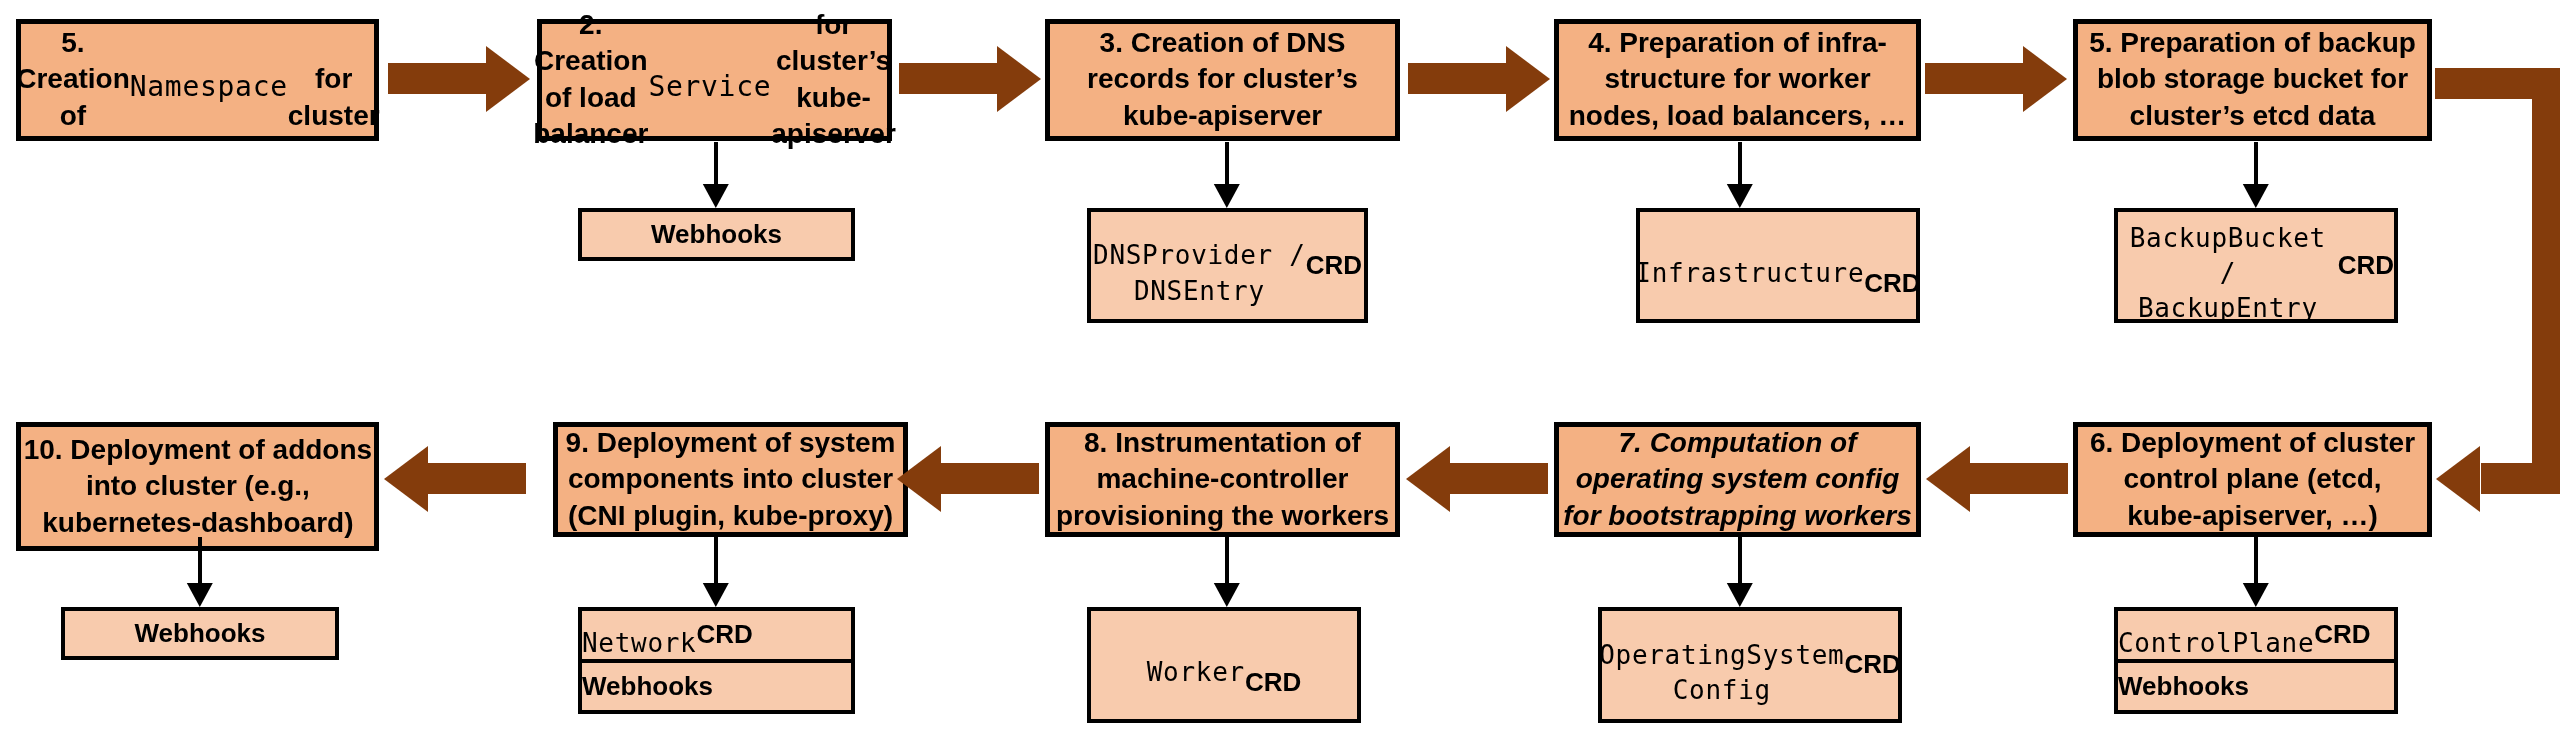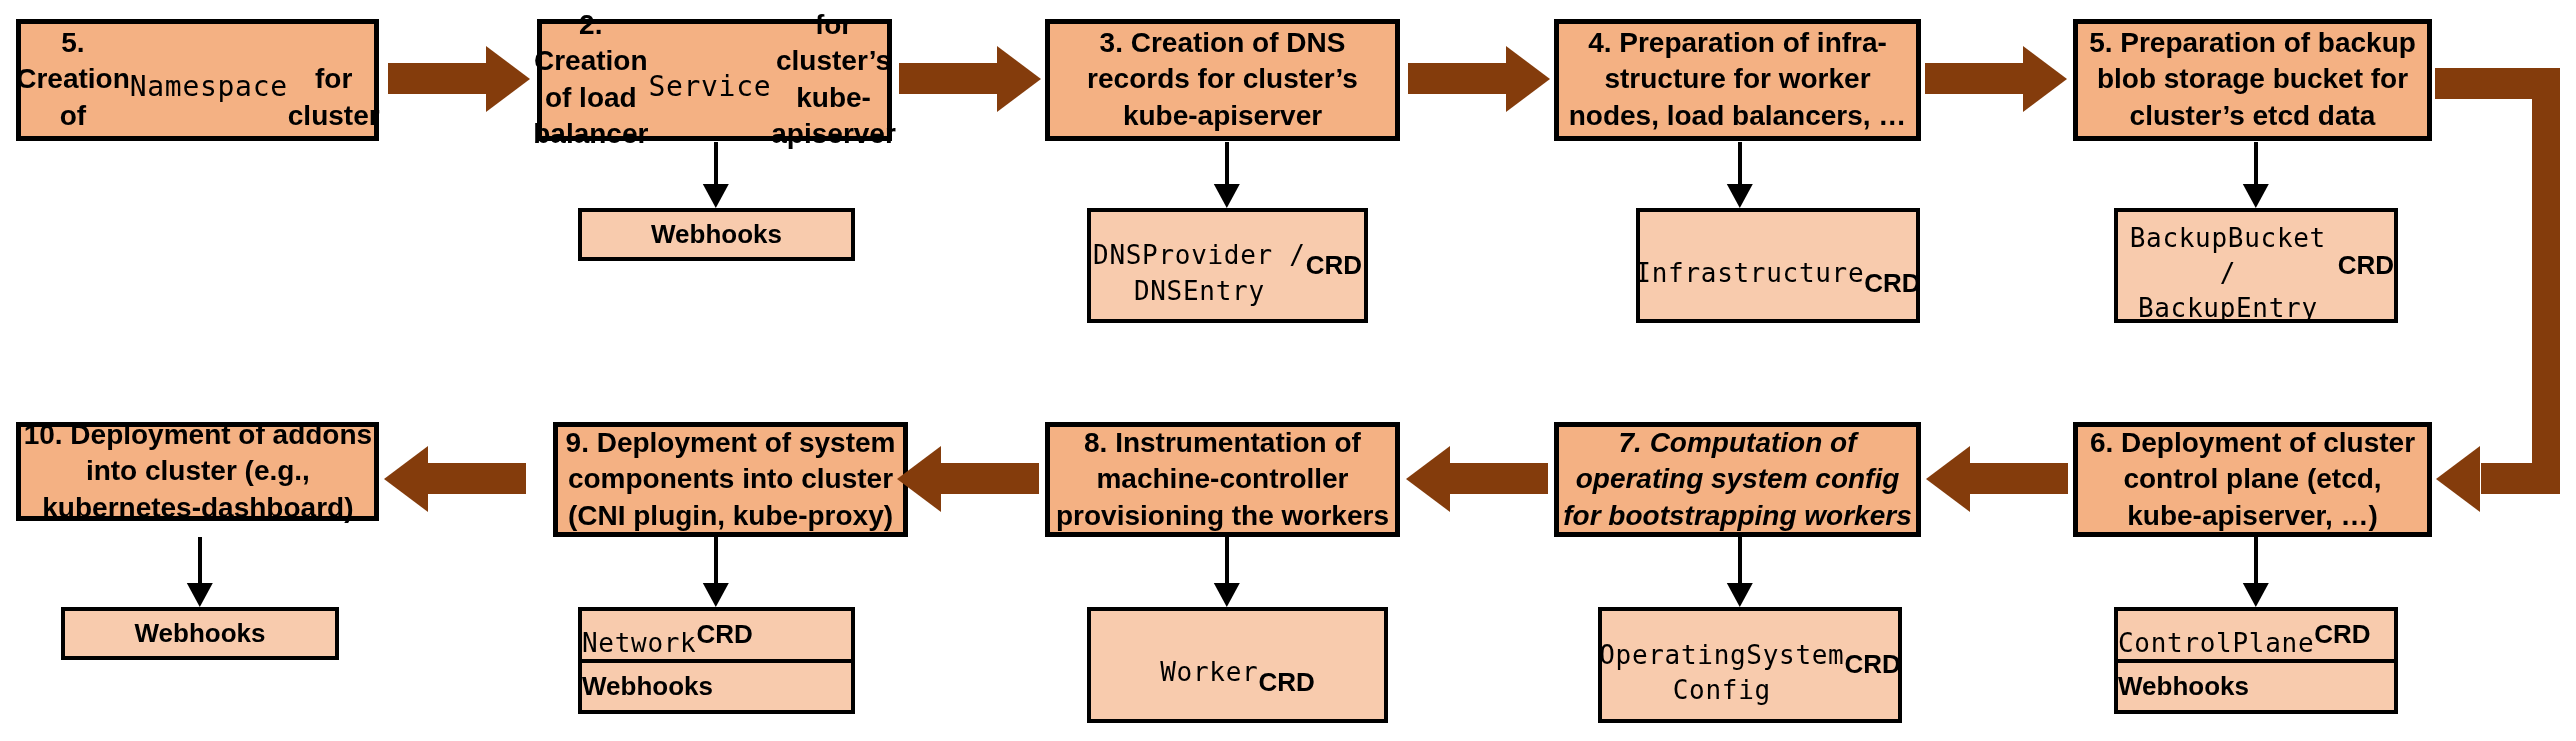--- a/index.html
+++ b/index.html
@@ -105,21 +105,21 @@
   <div class="sub" style="left:2114px;top:208px;width:284px;height:115px;"><span class="p-code">BackupBucket /
 BackupEntry </span><span class="p-text">CRD</span></div>
 
   <div>
     <div class="ebar" style="left:2435px;top:68px;width:125px;height:31px;"></div>
     <div class="ebar" style="left:2532px;top:68px;width:28px;height:426px;"></div>
     <div class="ebar" style="left:2481px;top:463px;width:79px;height:31px;"></div>
     <div class="ehead" style="left:2436px;top:446px;"></div>
   </div>
 
-  <div class="box" style="left:16.4px;top:422px;width:363px;height:99px;"><span class="p-text">10. Deployment of addons
+  <div class="box" style="left:16.4px;top:422px;width:363px;height:129px;"><span class="p-text">10. Deployment of addons
 into cluster (e.g.,
 kubernetes-dashboard)</span></div>
   <div class="barrow left" style="left:384px;top:446px;">
     <div class="body"></div>
       <div class="head"></div>
     </div>
 
   <div class="box" style="left:537px;top:422px;width:355px;height:115px;margin-left:16px;"><span class="p-text">9. Deployment of system
 components into cluster
 (CNI plugin, kube-proxy)</span></div>
@@ -169,21 +169,21 @@
       <div class="head"></div>
     </div>
 
   <div class="sub" style="left:61px;top:607px;width:278px;height:53px;"><span class="p-text">Webhooks</span></div>
 
   <div class="stack" style="left:578px;top:607px;width:277px;height:107px;">
     <div class="cell"><span class="p-code">Network </span><span class="p-text">CRD</span></div>
     <div class="cell"><span class="p-text">Webhooks</span></div>
   </div>
 
-  <div class="sub" style="left:1087px;top:607px;width:301px;height:116px;"><span class="p-code">Worker</span><span class="p-text">
+  <div class="sub" style="left:1087px;top:607px;width:274px;height:116px;"><span class="p-code">Worker</span><span class="p-text">
 CRD</span></div>
   <div class="sub" style="left:1598px;top:607px;width:304px;height:116px;"><span class="p-code">OperatingSystem
 Config </span><span class="p-text">CRD</span></div>
 
   <div class="stack" style="left:2114px;top:607px;width:284px;height:107px;">
     <div class="cell"><span class="p-code">ControlPlane </span><span class="p-text">CRD</span></div>
     <div class="cell"><span class="p-text">Webhooks</span></div>
   </div>
 
 </div>

